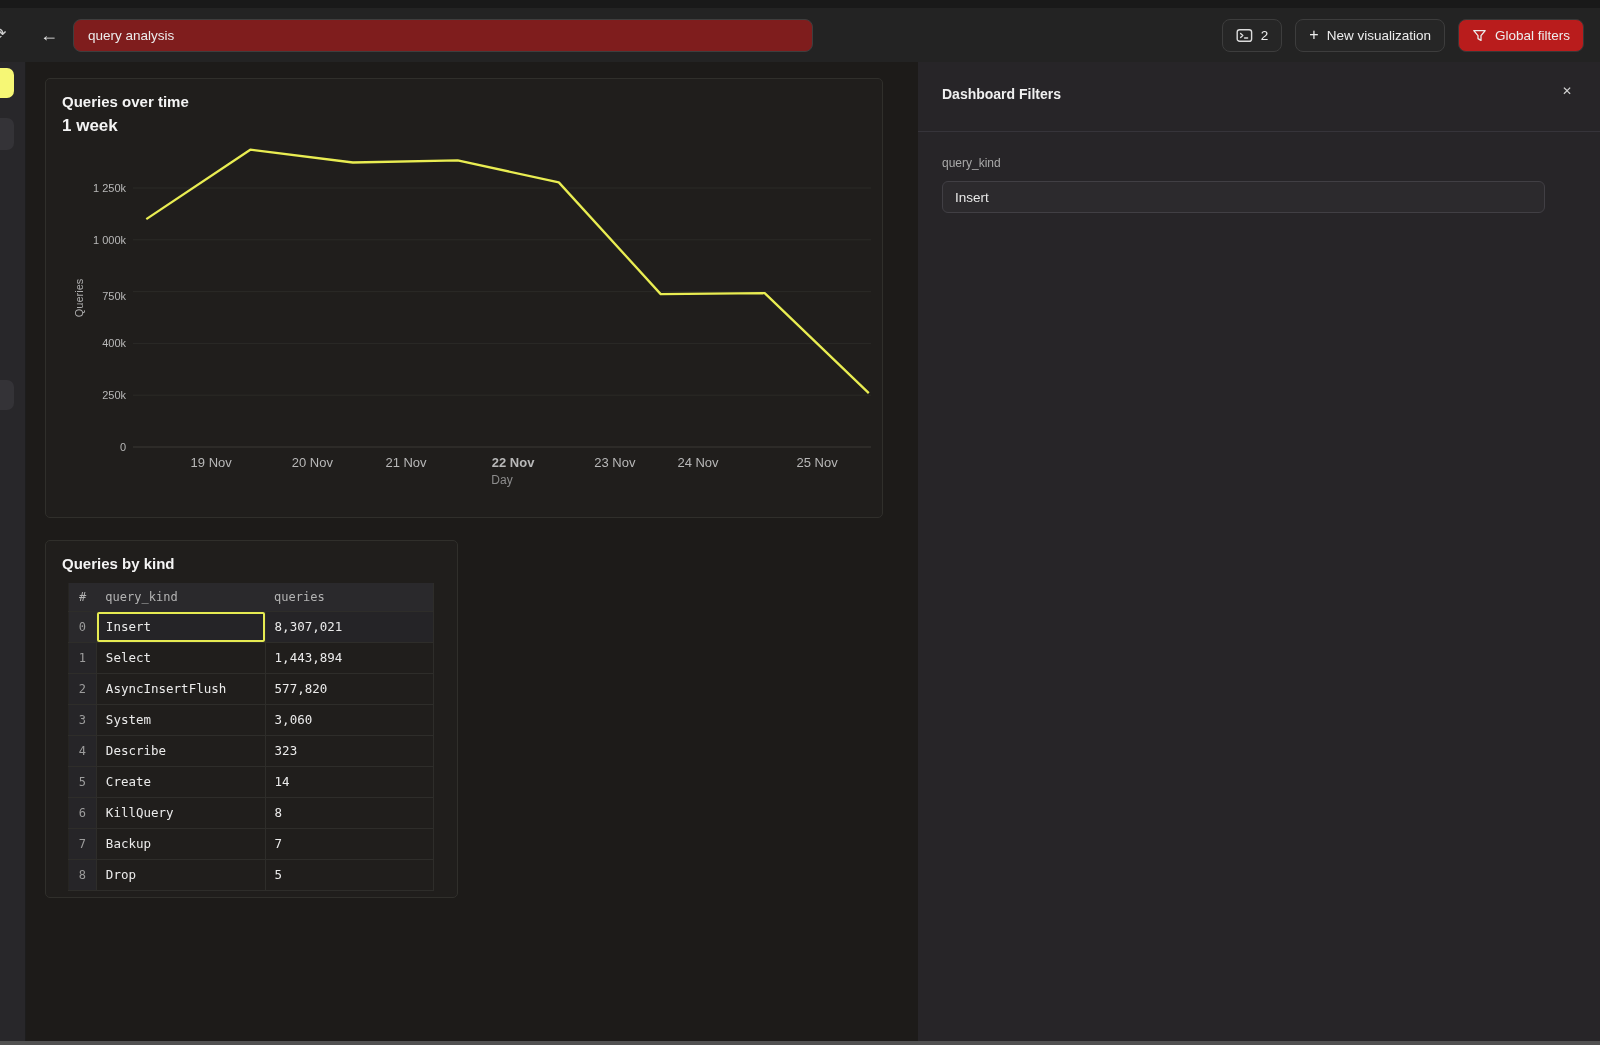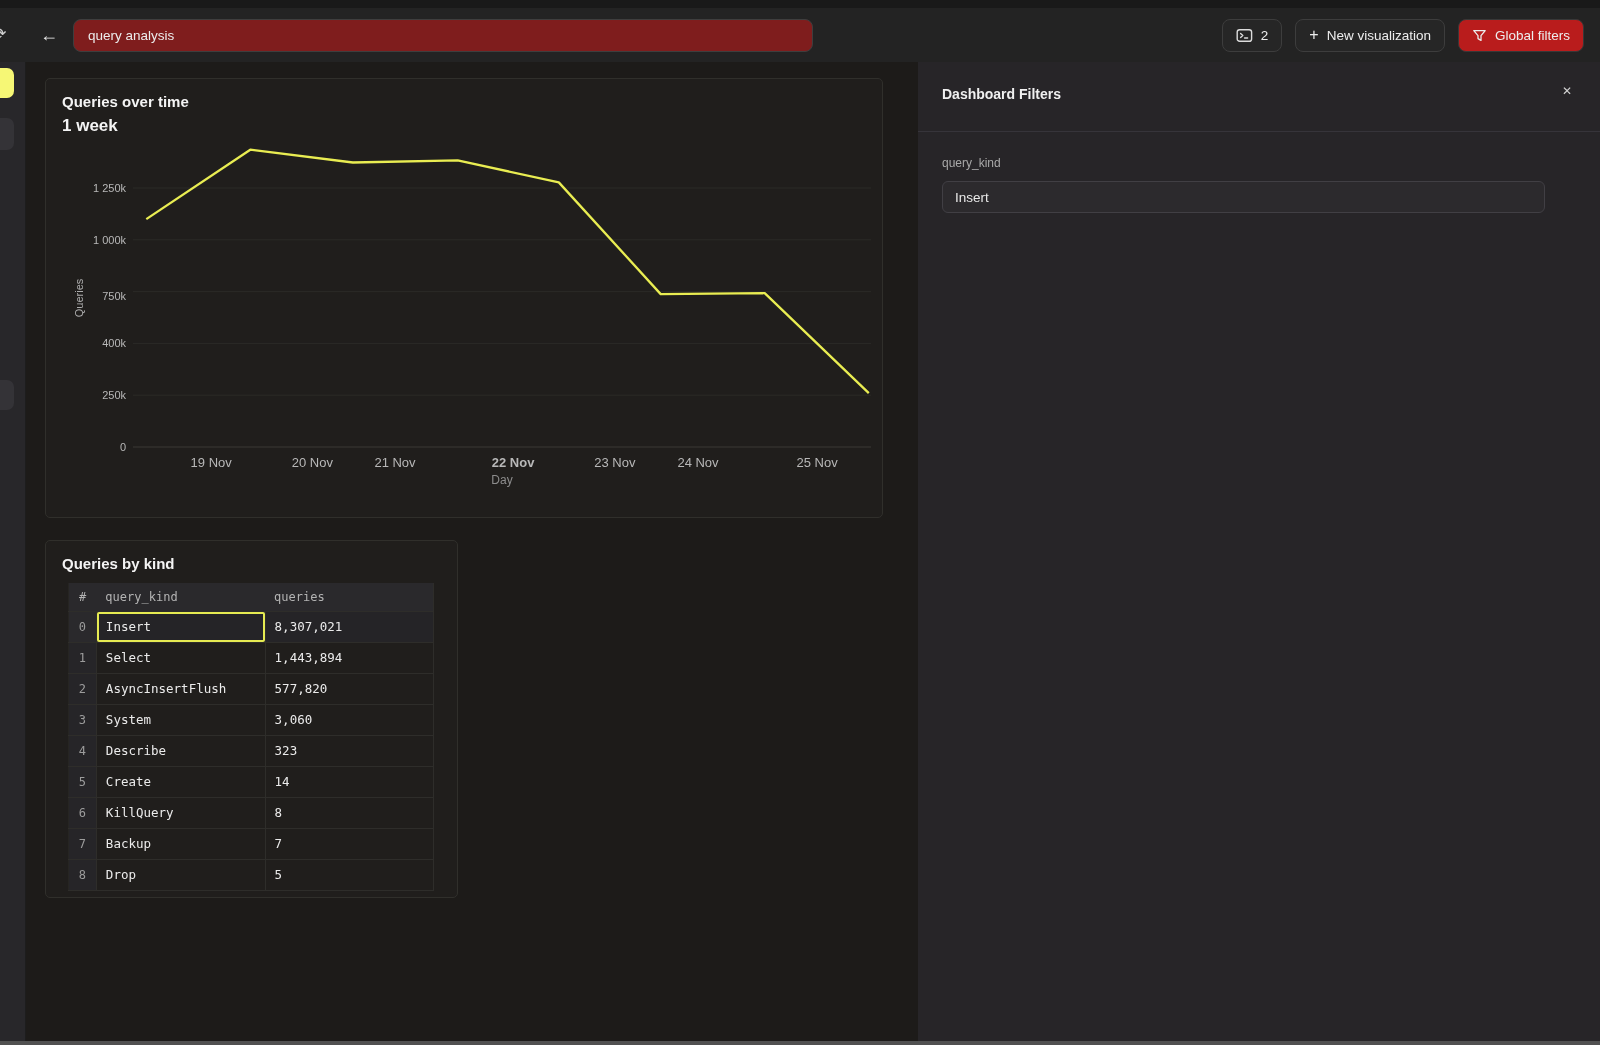--- a/index.html
+++ b/index.html
@@ -144,21 +144,21 @@
           <line x1="0" x2="738" y1="246.2" y2="246.2" stroke="#2b2a27" stroke-width="1"></line>
           <line x1="0" x2="738" y1="194.4" y2="194.4" stroke="#2b2a27" stroke-width="1"></line>
           <line x1="0" x2="738" y1="142.6" y2="142.6" stroke="#2b2a27" stroke-width="1"></line>
           <line x1="0" x2="738" y1="90.80000000000001" y2="90.80000000000001" stroke="#2b2a27" stroke-width="1"></line>
           <line x1="0" x2="738" y1="39" y2="39" stroke="#2b2a27" stroke-width="1"></line>
           <polyline points="13.3,70.1 117.3,0.7 219.9,13.5 324.7,11.4 425.8,33.4 527.7,145.1 631.7,144.1 735.8,244.1" fill="none" stroke="#e9ed52" stroke-width="2.3" stroke-linejoin="round"></polyline>
         </svg>
       <div class="xticks">
           <span class="xtick" style="left: 78.2px;">19 Nov</span>
           <span class="xtick" style="left: 179.3px;">20 Nov</span>
-          <span class="xtick" style="left: 262px; text-align: right;">21 Nov</span>
+          <span class="xtick" style="left: 273px; text-align: right;">21 Nov</span>
           <span class="xtick" style="left: 380.1px; font-weight: bold;">22 Nov</span>
           <span class="xtick" style="left: 481.9px;">23 Nov</span>
           <span class="xtick" style="left: 565px;">24 Nov</span>
           <span class="xtick" style="left: 684.1px;">25 Nov</span>
         </div>
       <div class="xaxis-title">Day</div>
     </section>
 
     <section class="card table-card">
       <h2>Queries by kind</h2>

